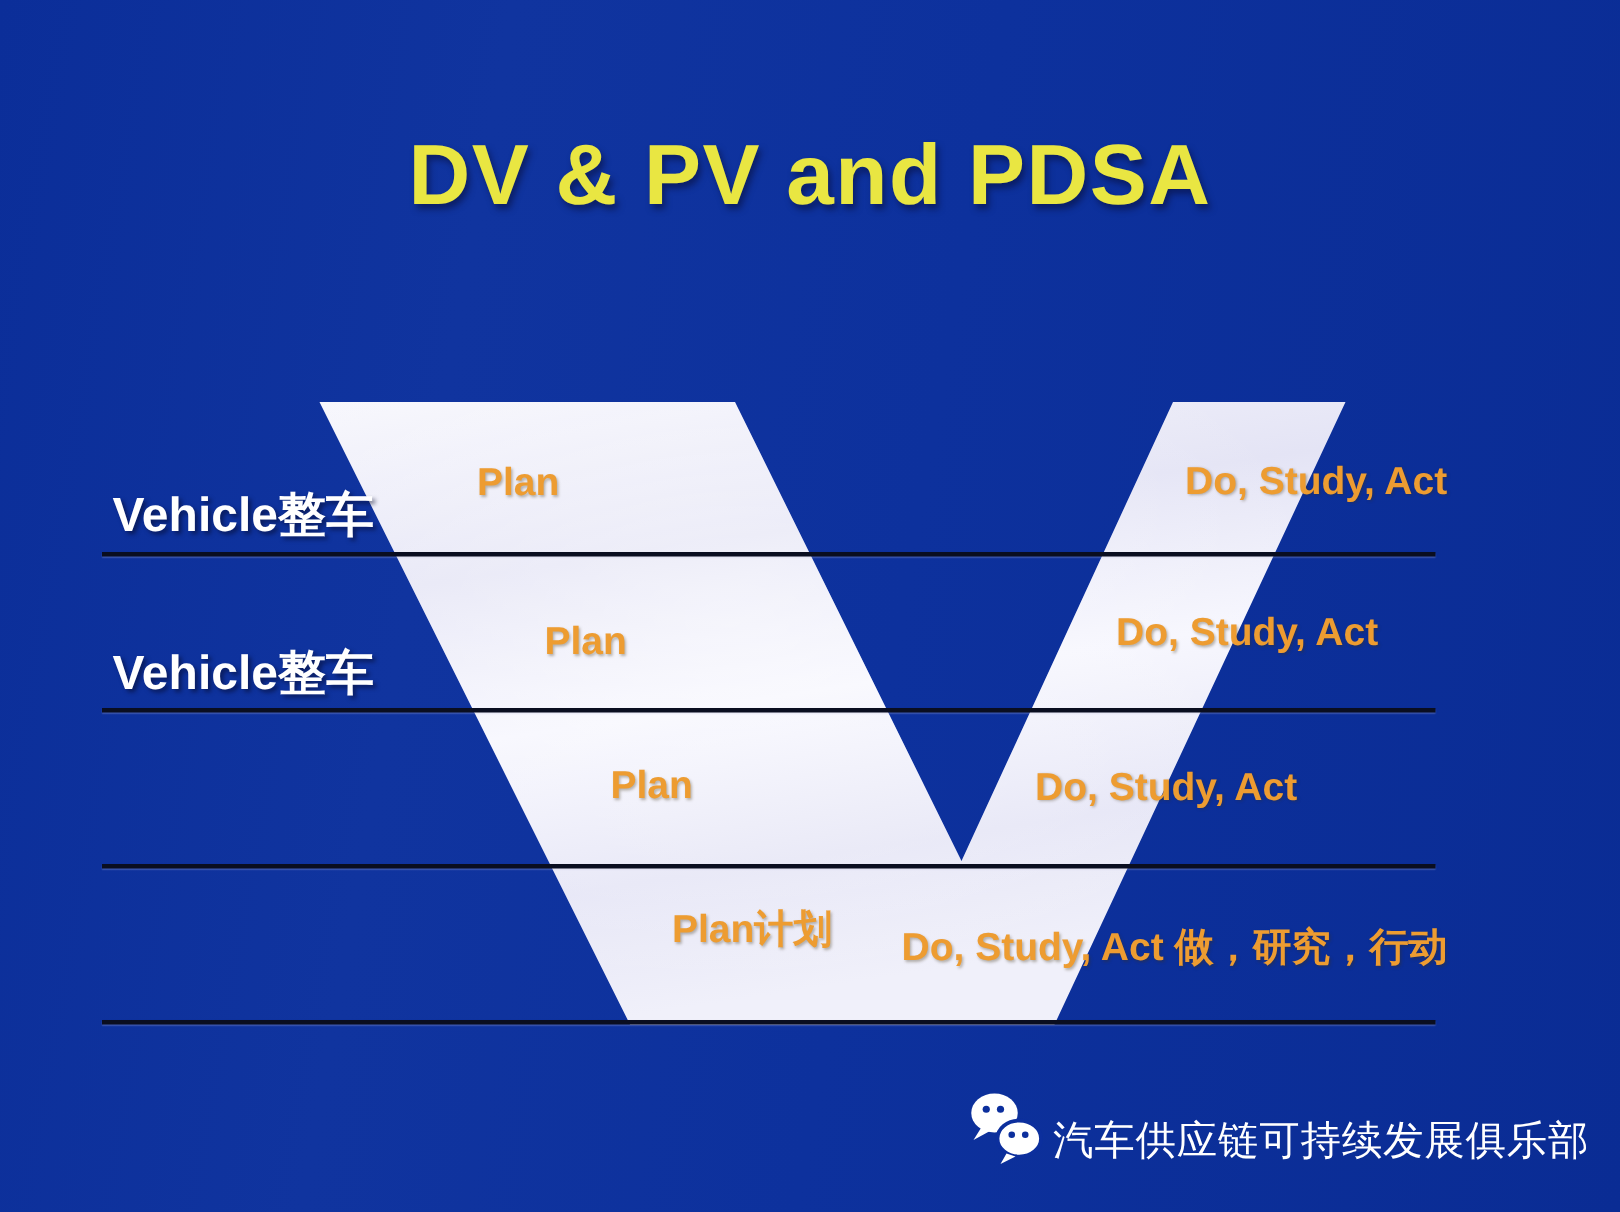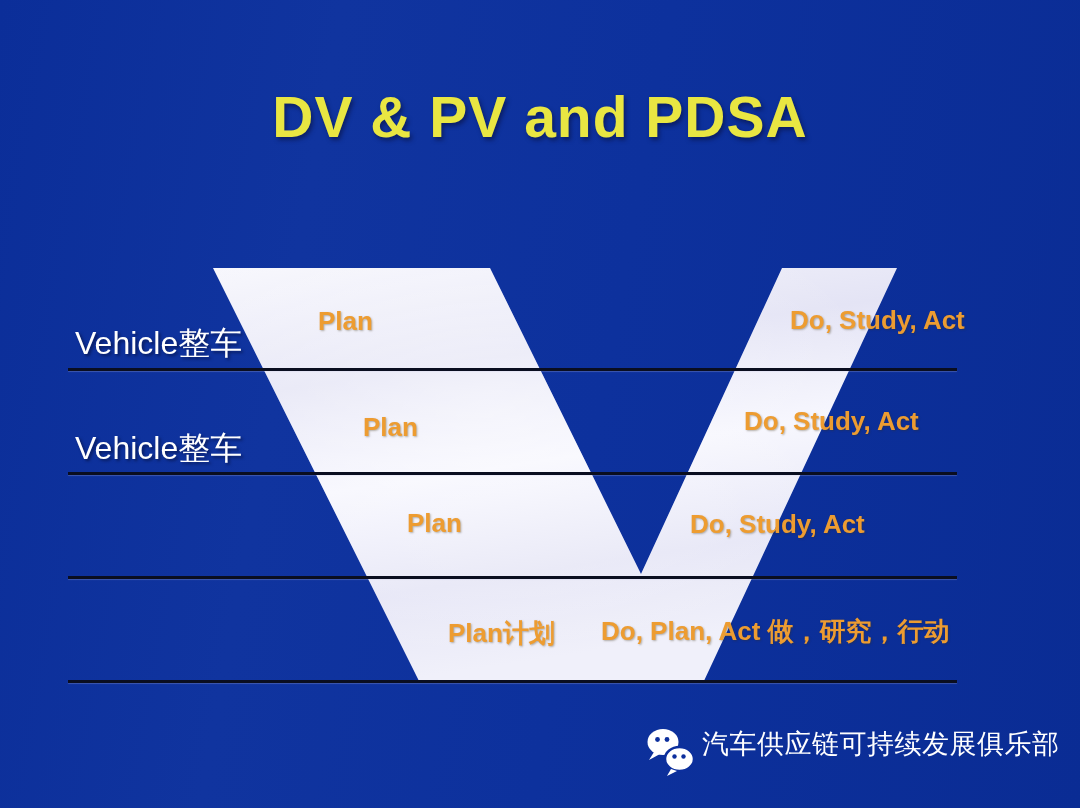--- a/index.html
+++ b/index.html
@@ -19,40 +19,40 @@
   }
   .vshape{position:absolute;left:0;top:0;width:1080px;height:808px;}
   .divider{
     position:absolute;left:68px;width:889px;height:3px;
     background:#0a0e20;
     box-shadow:0 1px 1px rgba(200,200,230,0.25);
   }
   .d1{top:368px}.d2{top:472px}.d3{top:576px}.d4{top:680px}
   .lvl{
     position:absolute;left:75px;
-    color:#ffffff;font-weight:400;font-size:32px;white-space:nowrap;
+    color:#ffffff;font-weight:700;font-size:32px;white-space:nowrap;
     text-shadow:2px 2px 3px rgba(5,10,40,0.55);
   }
   .l1{top:322px}.l2{top:427px}.l3{top:527px}.l4{top:631px}
   .tag{
     position:absolute;
     color:#ed9c31;font-weight:700;font-size:26px;white-space:nowrap;
     text-shadow:1px 1px 2px rgba(60,50,20,0.35);
   }
   .p1{left:318px;top:306px}
   .p2{left:363px;top:412px}
   .p3{left:407px;top:508px}
-  .p4{left:448px;top:616px}
+  .p4{left:448px;top:602px}
   .s1{left:790px;top:305px}
   .s2{left:744px;top:406px}
   .s3{left:690px;top:509px}
   .s4{left:601px;top:614px}
   .footer{
     position:absolute;left:644px;top:726px;
-    display:flex;align-items:flex-start;
+    display:flex;align-items:flex-end;
   }
   .footer-text{
     color:#ffffff;font-size:27px;letter-spacing:0.5px;white-space:nowrap;
     margin-left:6px;
   }
   .wechat{width:52px;height:52px;}
 </style>
 </head>
 <body>
 
@@ -87,21 +87,21 @@
   <div class="lvl l2">Vehicle整车</div>
 
   <div class="tag p1">Plan</div>
   <div class="tag p2">Plan</div>
   <div class="tag p3">Plan</div>
   <div class="tag p4">Plan计划</div>
 
   <div class="tag s1">Do, Study, Act</div>
   <div class="tag s2">Do, Study, Act</div>
   <div class="tag s3">Do, Study, Act</div>
-  <div class="tag s4">Do, Plan, Act  做，研究，行动</div>
+  <div class="tag s4">Do, Study, Act  做，研究，行动</div>
 
   <div class="footer">
     <svg class="wechat" viewBox="0 0 52 52" aria-hidden="true">
 
       <ellipse cx="19" cy="16" rx="15.5" ry="13" fill="#ffffff"></ellipse>
       <path d="M10 26 L5 34 L16 28 Z" fill="#ffffff"></path>
       <circle cx="13.5" cy="13.5" r="2.4" fill="#0c2f9d"></circle>
       <circle cx="23" cy="13.5" r="2.4" fill="#0c2f9d"></circle>
 
       <ellipse cx="35.5" cy="33" rx="14.5" ry="12" fill="#ffffff" stroke="#0c2f9d" stroke-width="2.5"></ellipse>

